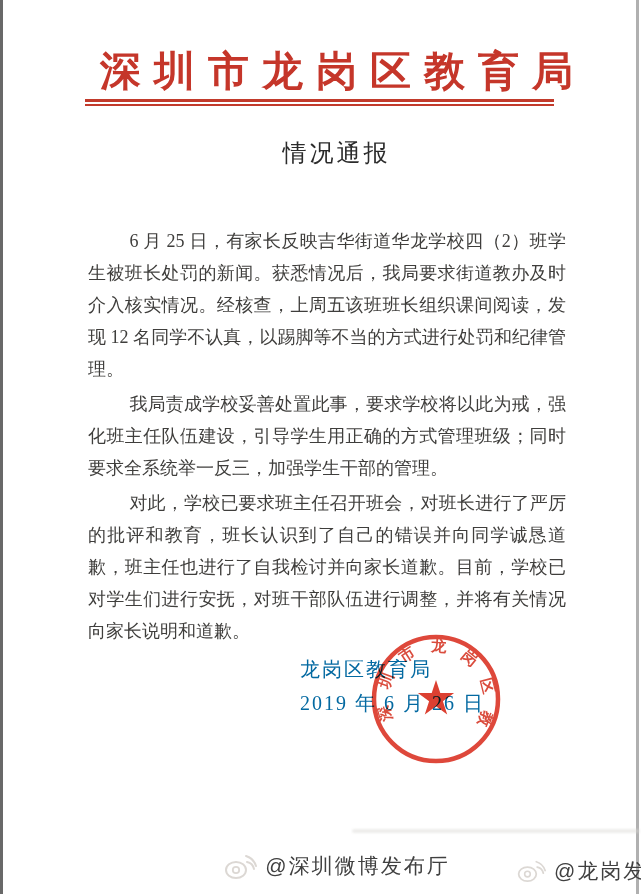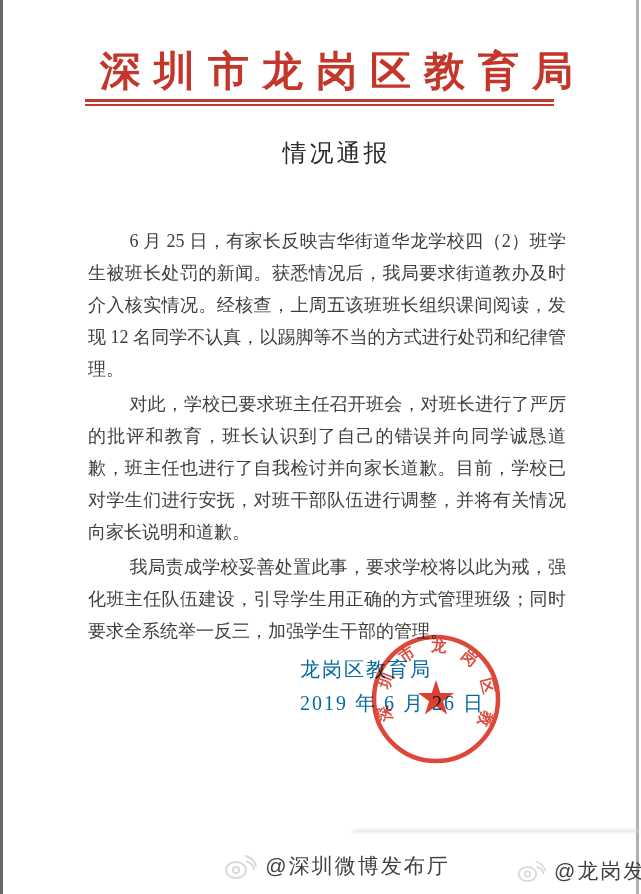--- a/index.html
+++ b/index.html
@@ -96,22 +96,22 @@
   <div class="letterhead">深圳市龙岗区教育局</div>
 
   <div class="letterhead-rule">
     <div class="thin"></div>
   </div>
 
   <div class="doc-title">情况通报</div>
 
   <div class="body-text">
     <p>6 月 25 日，有家长反映吉华街道华龙学校四（2）班学生被班长处罚的新闻。获悉情况后，我局要求街道教办及时介入核实情况。经核查，上周五该班班长组织课间阅读，发现 12 名同学不认真，以踢脚等不当的方式进行处罚和纪律管理。</p>
+    <p>我局责成学校妥善处置此事，要求学校将以此为戒，强化班主任队伍建设，引导学生用正确的方式管理班级；同时要求全系统举一反三，加强学生干部的管理。</p>
     <p>对此，学校已要求班主任召开班会，对班长进行了严厉的批评和教育，班长认识到了自己的错误并向同学诚恳道歉，班主任也进行了自我检讨并向家长道歉。目前，学校已对学生们进行安抚，对班干部队伍进行调整，并将有关情况向家长说明和道歉。</p>
-    <p>我局责成学校妥善处置此事，要求学校将以此为戒，强化班主任队伍建设，引导学生用正确的方式管理班级；同时要求全系统举一反三，加强学生干部的管理。</p>
   </div>
 
   <div class="signature">
     <div>龙岗区教育局</div>
     <div>2019 年 6 月 26 日</div>
   </div>
 
   <svg class="seal" viewBox="-70 -70 140 140" width="140" height="140">
     <defs>
       <path id="sealArc" d="M -43.5,20.3 A 48,48 0 1 1 43.5,20.3" fill="none"></path>

